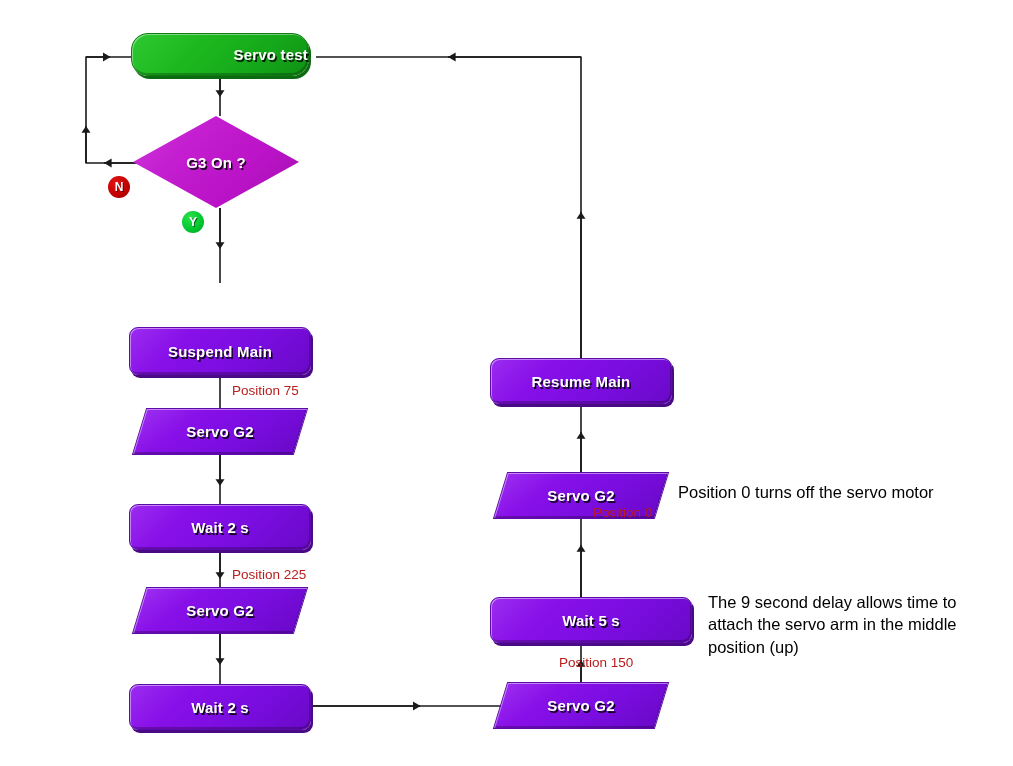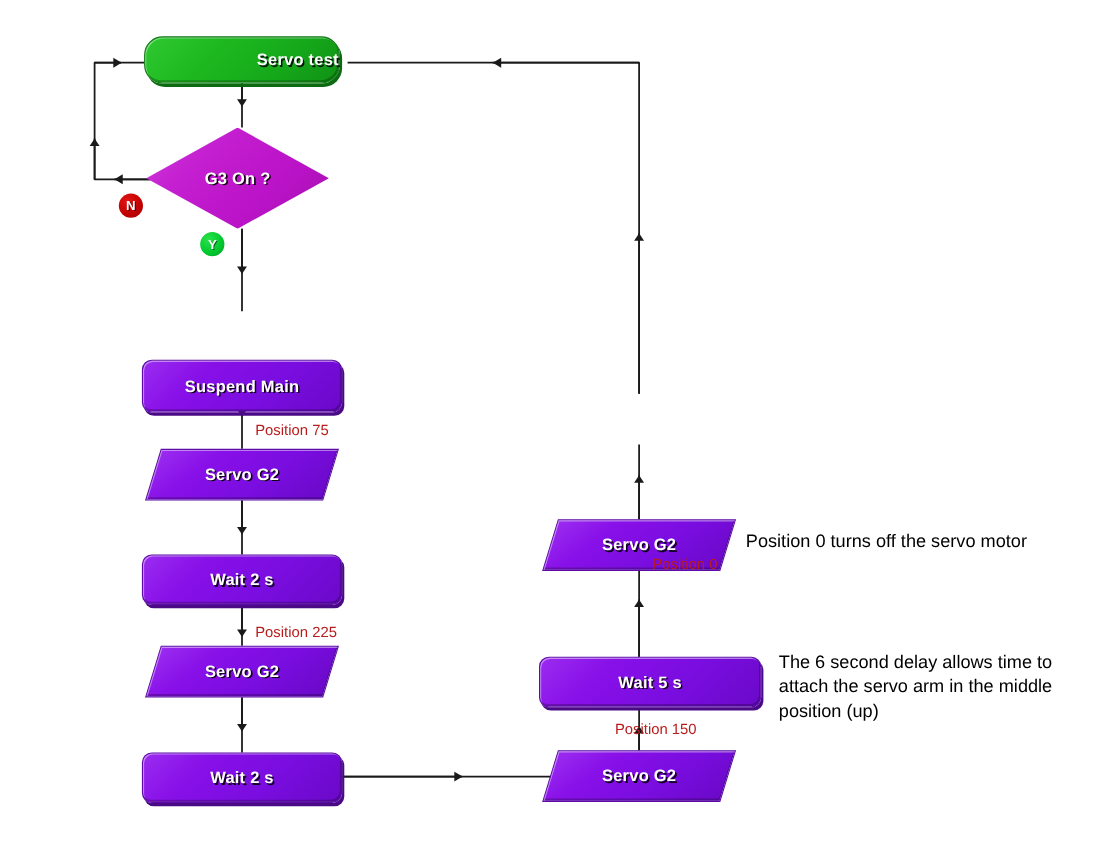--- a/index.html
+++ b/index.html
@@ -268,18 +268,21 @@
     <span class="lbl">Wait 5 s</span>
   </div>
 
   <div class="node para" style="left:500px; top:472px; width:162px; height:47px;">
     <div class="para-shadow"></div>
     <div class="para-bg"></div>
     <span class="lbl">Servo G2</span>
   </div>
   <div class="edge-label" style="left:593px; top:458px;margin-top:47px;">Position 0</div>
 
+  <div class="node block" style="left:490px; top:358px; width:182px; height:46px;">
+    <span class="lbl">Resume Main</span>
+  </div>
 
   <div class="note" style="left:678px; top:481px;">Position 0 turns off the servo motor</div>
 
-  <div class="note" style="left:708px; top:591px;">The 6 second delay allows time to attach the servo arm in the middle position (up)</div>
+  <div class="note" style="left:708px; top:591px;">The 9 second delay allows time to attach the servo arm in the middle position (up)</div>
 
 </div>
 
 </body></html>

